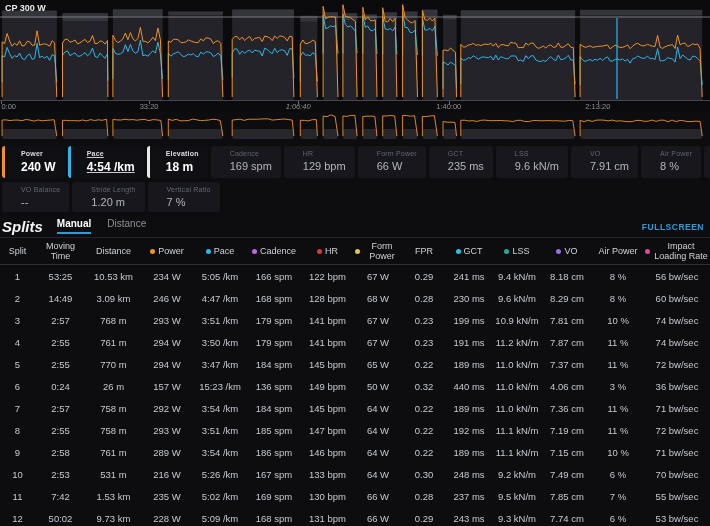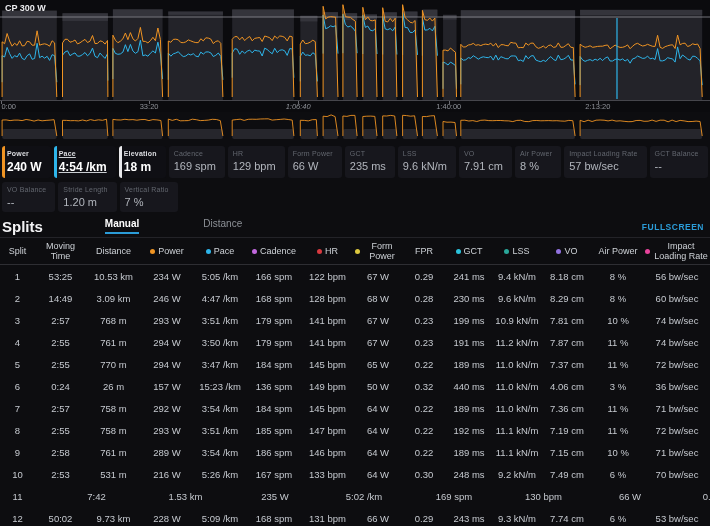--- a/index.html
+++ b/index.html
@@ -11,30 +11,30 @@
   }
   .chart-wrap{position:relative;width:710px;height:100px;background:#0b0b0e;}
   .cp-label{position:absolute;top:3px;left:5px;font-size:9px;font-weight:bold;color:#ececef;z-index:3;}
   #mainChart{position:absolute;top:0;left:0;}
   .axis-row{position:relative;height:11px;border-top:1px solid #46464c;font-size:7.5px;color:#8f9298;background:#0b0b0e;}
   .tick-label{position:absolute;top:1px;transform:translateX(-50%);white-space:nowrap;}
   .tick-label.first{transform:none;}
   .tick-mark{position:absolute;top:0;width:1px;height:3px;background:#6a6a70;}
   #miniMap{display:block;background:#0d0d10;}
   .metrics{display:flex;gap:3px;padding:0 2px;margin-top:4px;align-items:stretch;}
-  .metric{background:#17171d;border-radius:3px;padding:4px 9px 4px 2px;border-left:3px solid transparent;}
+  .metric{background:#17171d;border-radius:3px;padding:4px 9px 4px 16px;border-left:3px solid transparent;}
   .metric.selected{background:#0f0f14;}
   .m-label{font-size:7px;color:#63676f;white-space:nowrap;letter-spacing:.2px;}
   .metric.selected .m-label{color:#dcdde1;font-weight:bold;}
   .m-value{font-size:11px;color:#b2b6bd;margin-top:3px;white-space:nowrap;}
   .metric.selected .m-value{color:#ffffff;font-weight:bold;font-size:12px;}
   .splits-head{display:flex;align-items:flex-end;padding:7px 6px 0 2px;}
-  .splits-title{font-size:15px;font-weight:bold;color:#f3f3f5;line-height:1;}
+  .splits-title{font-size:15px;font-weight:bold;color:#f3f3f5;line-height:1;font-style:italic;}
   .tabs{display:flex;gap:16px;margin-left:14px;}
-  .tab{font-size:10px;color:#8d9197;padding-bottom:3px;border-bottom:2px solid transparent;cursor:pointer;line-height:1;margin-left:48px;}
+  .tab{font-size:10px;color:#8d9197;padding-bottom:3px;border-bottom:2px solid transparent;cursor:pointer;line-height:1;}
   .tab.active{color:#ffffff;font-weight:bold;border-bottom-color:#2b9cd8;}
   .fullscreen{margin-left:auto;font-size:8.5px;font-weight:bold;color:#2b9cd8;letter-spacing:.5px;cursor:pointer;align-self:center;}
   .table{margin-top:3px;}
   .thead{display:grid;border-top:1px solid #232328;border-bottom:1px solid #2e2e33;align-items:center;min-height:26px;}
   .th{display:flex;align-items:center;justify-content:center;gap:3px;font-size:9px;color:#ced2d7;text-align:center;line-height:1.15;padding:2px 1px;}
   .dot{width:5px;height:5px;border-radius:50%;flex:0 0 auto;}
   .tr{display:grid;height:22px;align-items:center;}
   .td{font-size:9.5px;color:#c6cad0;text-align:center;white-space:nowrap;overflow:hidden;}
 </style>
 </head>
@@ -396,21 +396,21 @@
           <div class="td">167 spm</div>
           <div class="td">133 bpm</div>
           <div class="td">64 W</div>
           <div class="td">0.30</div>
           <div class="td">248 ms</div>
           <div class="td">9.2 kN/m</div>
           <div class="td">7.49 cm</div>
           <div class="td">6 %</div>
           <div class="td">70 bw/sec</div>
         </div>
-        <div class="tr" style="grid-template-columns: 35px 51px 55px 52px 54px 54px 53px 48px 44px 46px 50px 50px 52px 66px; gap: 36px;">
+        <div class="tr" style="grid-template-columns: 35px 51px 55px 52px 54px 54px 53px 48px 44px 46px 50px 50px 52px 66px;">
           <div class="td">11</div>
           <div class="td">7:42</div>
           <div class="td">1.53 km</div>
           <div class="td">235 W</div>
           <div class="td">5:02 /km</div>
           <div class="td">169 spm</div>
           <div class="td">130 bpm</div>
           <div class="td">66 W</div>
           <div class="td">0.28</div>
           <div class="td">237 ms</div>

